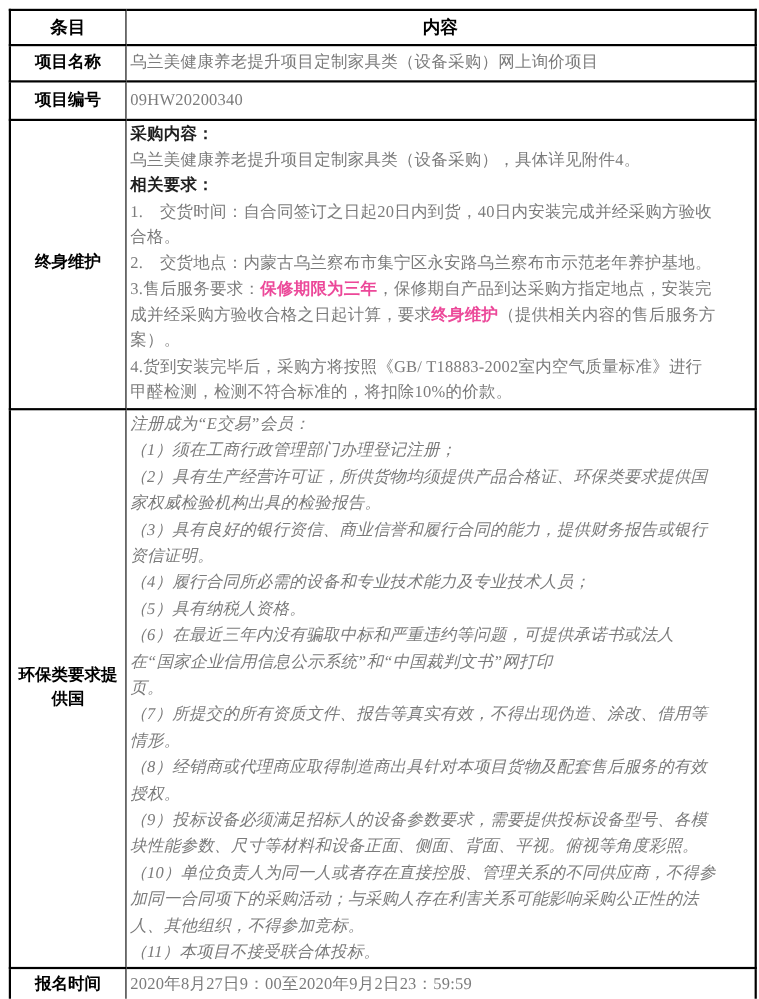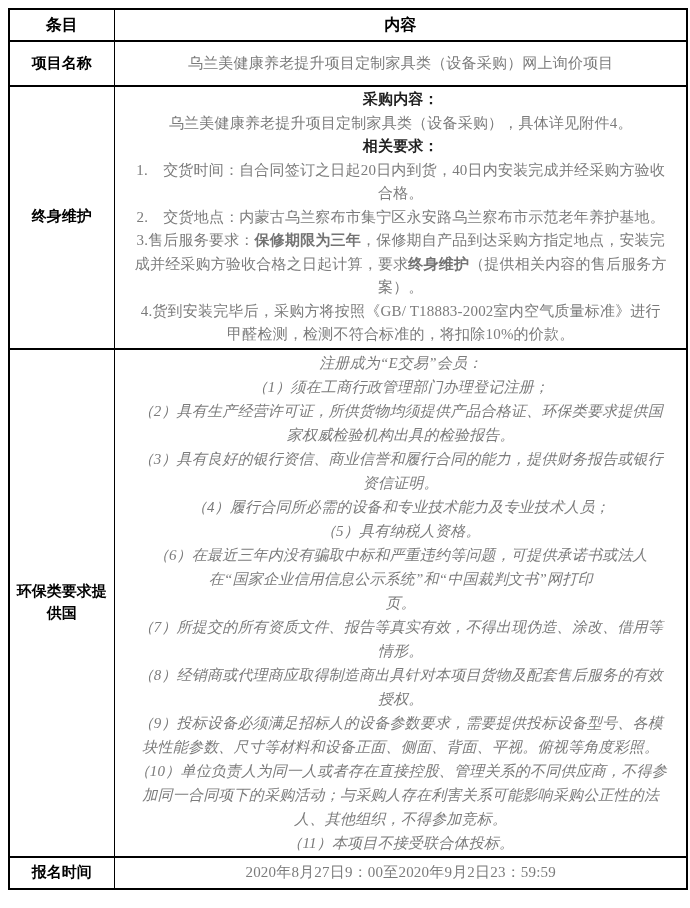--- a/index.html
+++ b/index.html
@@ -32,72 +32,76 @@
 
   th {
     font-size: 16px;
     font-weight: bold;
     color: #000000;
     text-align: center;
     vertical-align: middle;
     padding: 2px;
   }
   .row-header  { height: 32px; }
-  .row-name    { height: 45px; }
+  .row-name    { height: 33px; }
   .row-number  { height: 35px; }
   .row-time    { height: 32px; }
 
   td.label-cell {
     font-size: 15px;
     font-weight: bold;
     color: #000000;
     text-align: center;
     vertical-align: middle;
     padding: 2px 3px;
     line-height: 1.45;
   }
   td.content-cell {
     font-size: 15px;
     color: #7b7b7b;
-    text-align: center;
+    text-align: left;
     vertical-align: middle;
     padding: 0 3px 0 4px;
     line-height: 23.5px;
     letter-spacing: 0.2px;
   }
   tr.row-summary td.content-cell,
   tr.row-quals td.content-cell {
     vertical-align: top;
     padding-top: 1px;
     padding-bottom: 1px;
   }
   tr.row-quals td.content-cell { line-height: 24px; font-style: italic; }
 
   
   .s-b  { font-weight: bold; color: #1f1f1f; }
-  .s-rb { font-weight: bold; color: #737373; }
+  .s-rb { font-weight: bold; color: #ec4899; }
   .s-n  { }
 </style>
 </head>
 <body>
 
 <table class="notice">
   <colgroup>
     <col class="c-label">
     <col class="c-content">
   </colgroup>
   <tbody>
     <tr class="row-header">
       <th class="label-head">条目</th>
       <th class="content-head">内容</th>
     </tr>
     <tr class="row-name">
       <td class="label-cell">项目名称</td>
       <td class="content-cell"><span class="s-n">乌兰美健康养老提升项目定制家具类（设备采购）网上询价项目</span></td>
     </tr>
+    <tr class="row-number">
+      <td class="label-cell">项目编号</td>
+      <td class="content-cell"><span class="s-n">09HW20200340</span></td>
+    </tr>
     <tr class="row-summary">
       <td class="label-cell">终身维护</td>
       <td class="content-cell"><span class="s-b">采购内容：</span><br><span class="s-n">乌兰美健康养老提升项目定制家具类（设备采购），具体详见附件4。</span><br><span class="s-b">相关要求：</span><br><span class="s-n">1.　交货时间：自合同签订之日起20日内到货，40日内安装完成并经采购方验收</span><br><span class="s-n">合格。</span><br><span class="s-n">2.　交货地点：内蒙古乌兰察布市集宁区永安路乌兰察布市示范老年养护基地。</span><br><span class="s-n">3.售后服务要求：</span><span class="s-rb">保修期限为三年</span><span class="s-n">，保修期自产品到达采购方指定地点，安装完</span><br><span class="s-n">成并经采购方验收合格之日起计算，要求</span><span class="s-rb">终身维护</span><span class="s-n">（提供相关内容的售后服务方</span><br><span class="s-n">案）。</span><br><span class="s-n">4.货到安装完毕后，采购方将按照《GB/ T18883-2002室内空气质量标准》进行</span><br><span class="s-n">甲醛检测，检测不符合标准的，将扣除10%的价款。</span></td>
     </tr>
     <tr class="row-quals">
       <td class="label-cell">环保类要求提供国</td>
       <td class="content-cell"><span class="s-n">注册成为“E交易”会员：</span><br><span class="s-n">（1）须在工商行政管理部门办理登记注册；</span><br><span class="s-n">（2）具有生产经营许可证，所供货物均须提供产品合格证、环保类要求提供国</span><br><span class="s-n">家权威检验机构出具的检验报告。</span><br><span class="s-n">（3）具有良好的银行资信、商业信誉和履行合同的能力，提供财务报告或银行</span><br><span class="s-n">资信证明。</span><br><span class="s-n">（4）履行合同所必需的设备和专业技术能力及专业技术人员；</span><br><span class="s-n">（5）具有纳税人资格。</span><br><span class="s-n">（6）在最近三年内没有骗取中标和严重违约等问题，可提供承诺书或法人</span><br><span class="s-n">在“国家企业信用信息公示系统”和“中国裁判文书”网打印</span><br><span class="s-n">页。</span><br><span class="s-n">（7）所提交的所有资质文件、报告等真实有效，不得出现伪造、涂改、借用等</span><br><span class="s-n">情形。</span><br><span class="s-n">（8）经销商或代理商应取得制造商出具针对本项目货物及配套售后服务的有效</span><br><span class="s-n">授权。</span><br><span class="s-n">（9）投标设备必须满足招标人的设备参数要求，需要提供投标设备型号、各模</span><br><span class="s-n">块性能参数、尺寸等材料和设备正面、侧面、背面、平视。俯视等角度彩照。</span><br><span class="s-n">（10）单位负责人为同一人或者存在直接控股、管理关系的不同供应商，不得参</span><br><span class="s-n">加同一合同项下的采购活动；与采购人存在利害关系可能影响采购公正性的法</span><br><span class="s-n">人、其他组织，不得参加竞标。</span><br><span class="s-n">（11）本项目不接受联合体投标。</span></td>
     </tr>
     <tr class="row-time">
       <td class="label-cell">报名时间</td>

